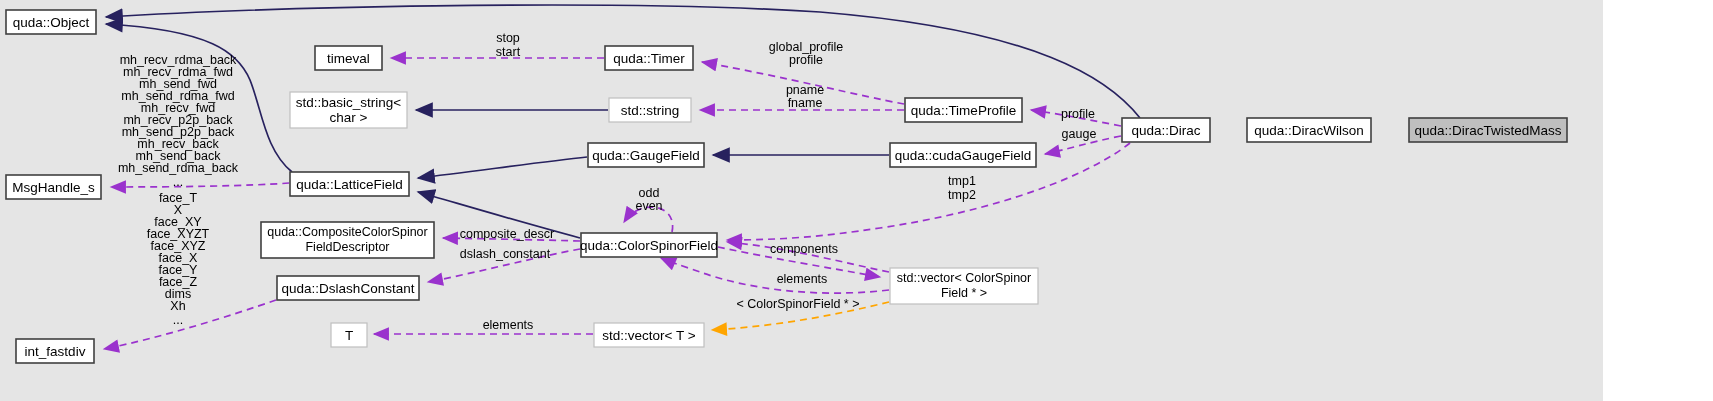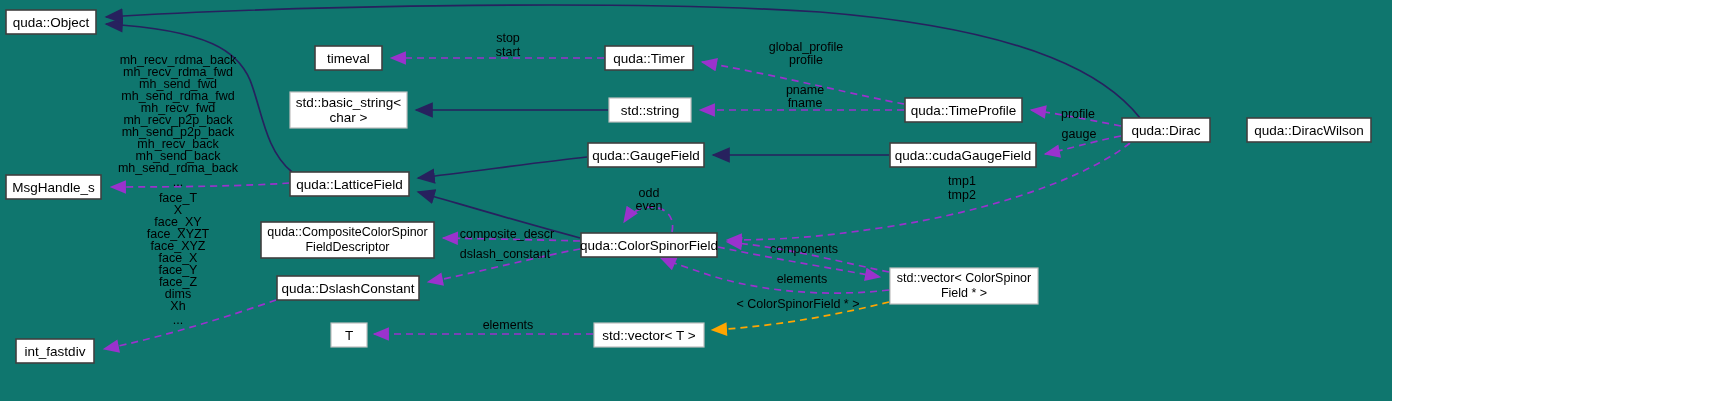--- a/index.html
+++ b/index.html
@@ -2,23 +2,23 @@
 <html><head>
 <meta charset="utf-8">
 <style>
   html, body {
     margin: 0;
     padding: 0;
     background: #ffffff;
   }
   #diagram-root {
     position: relative;
-    width: 1392px;
+    width: 1603px;
     height: 401px;
-    background: #0f766e;
+    background: #e5e5e5;
     font-family: "Liberation Sans", sans-serif;
     overflow: hidden;
   }
   svg.graph {
     position: absolute;
     left: 0; top: 0;
     width: 1713px;
     height: 401px;
     display: block;
   }

